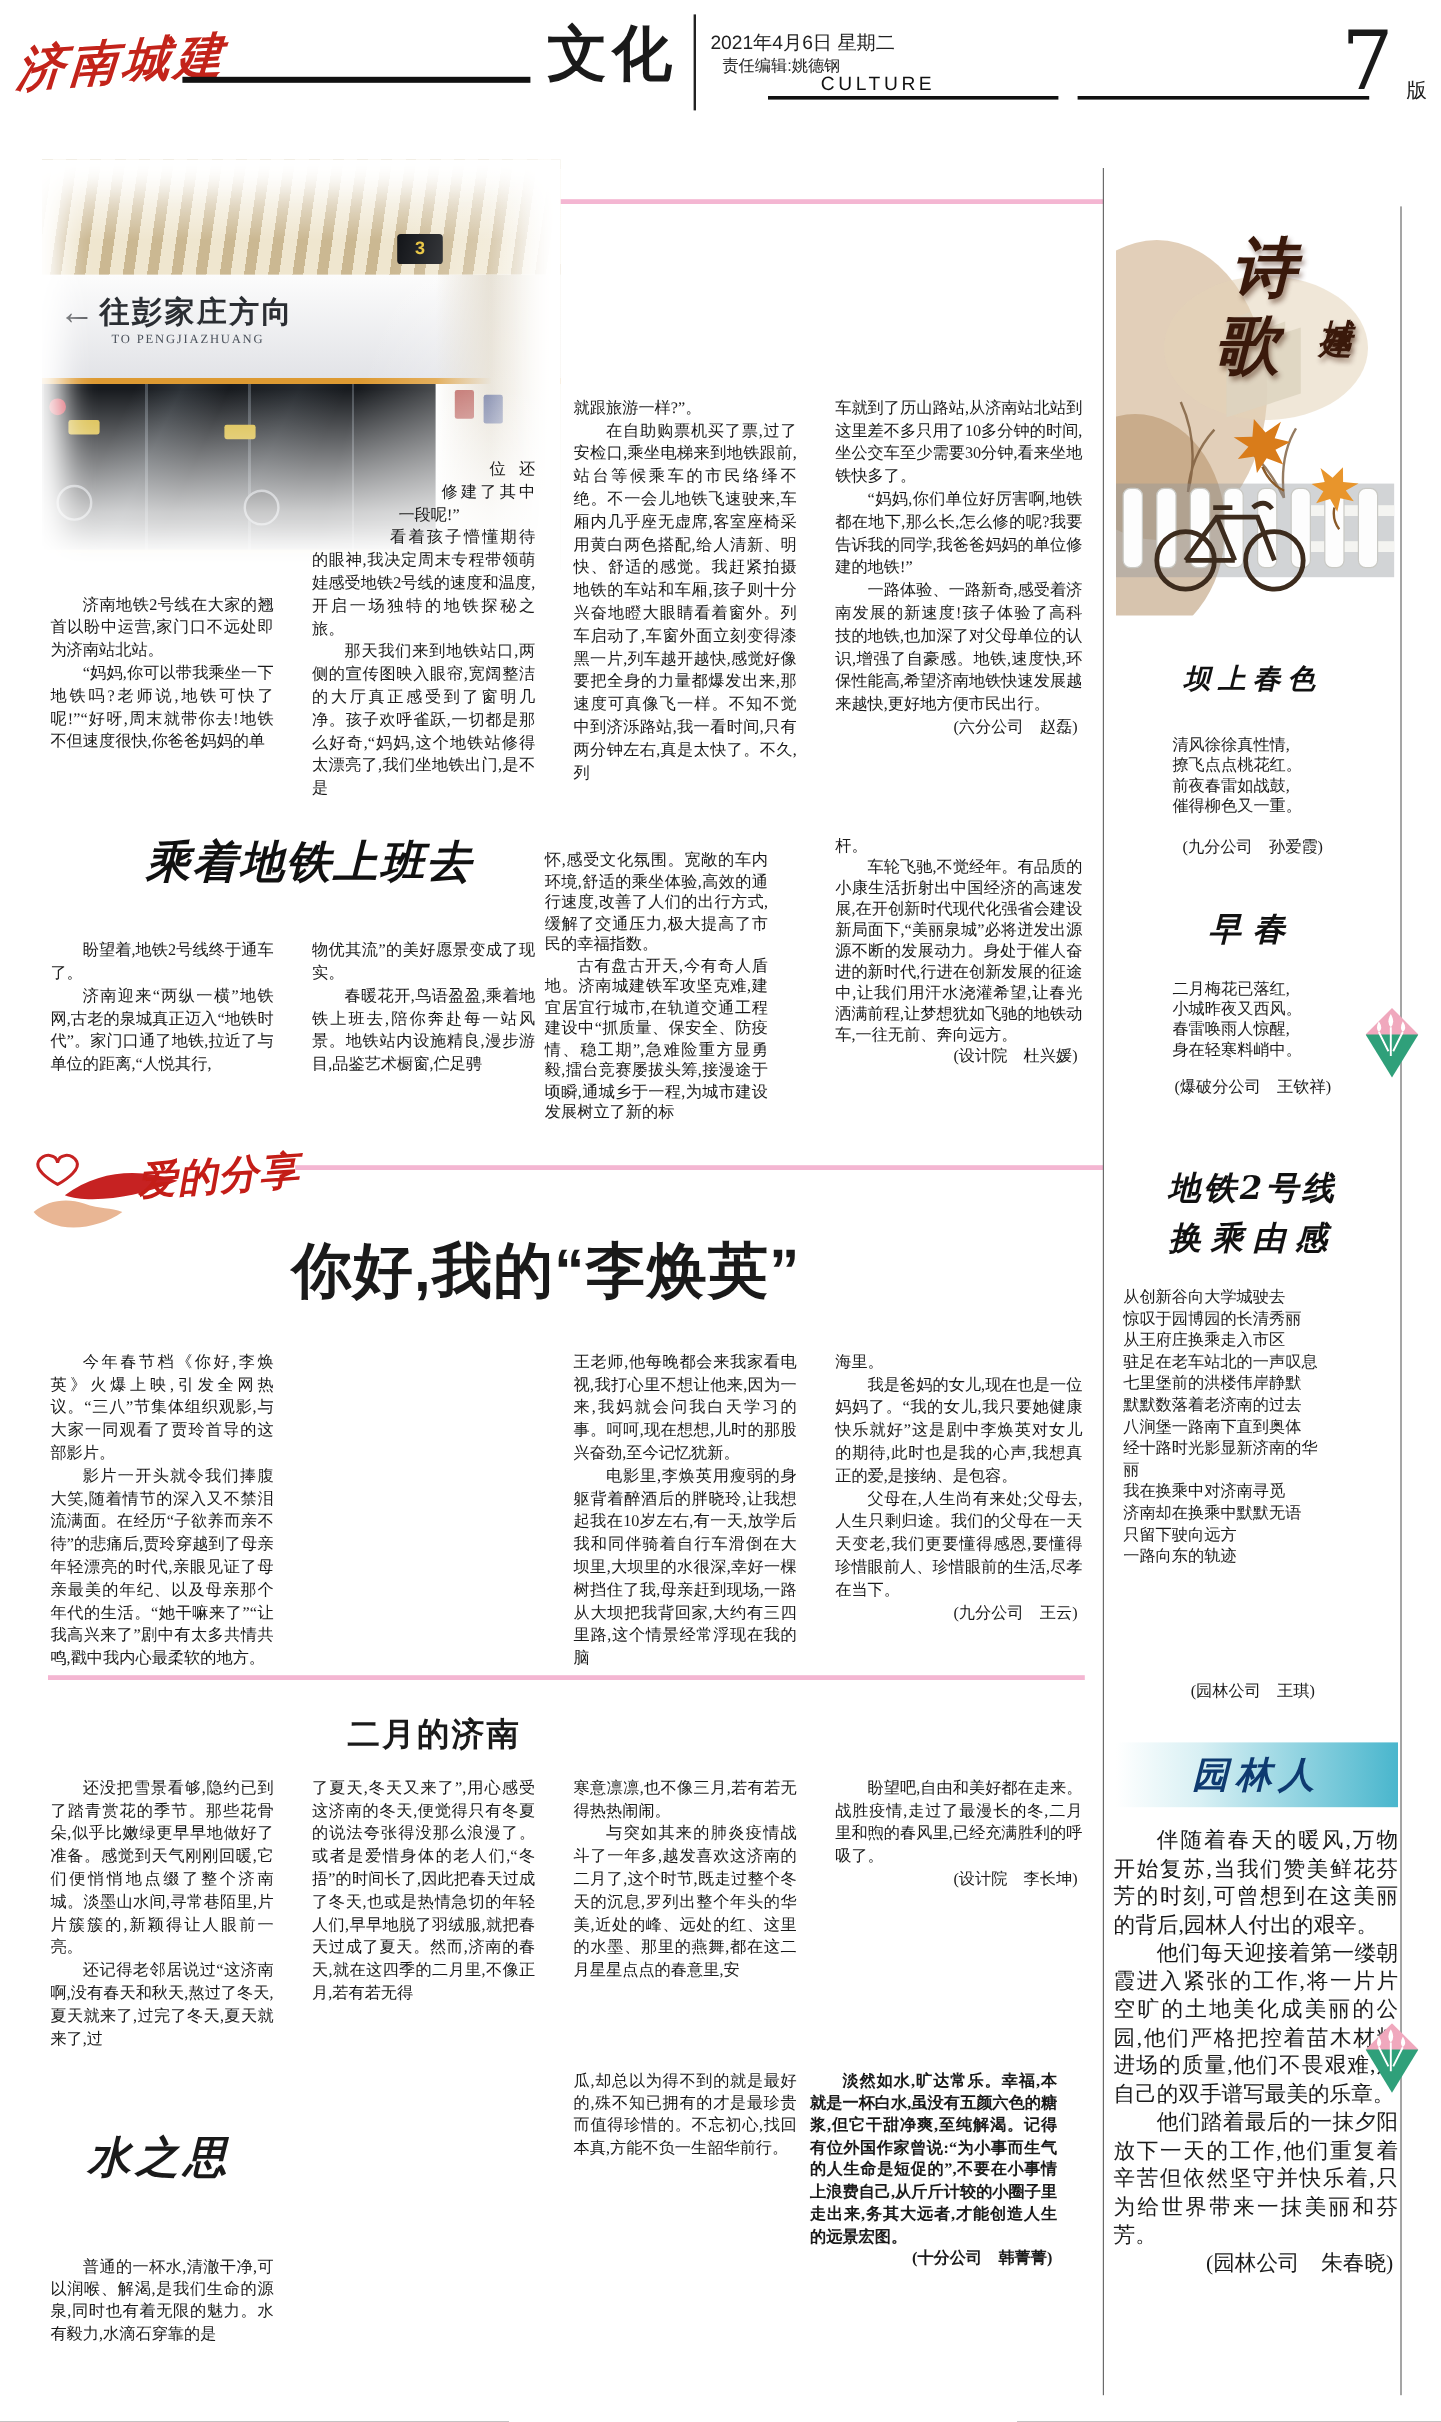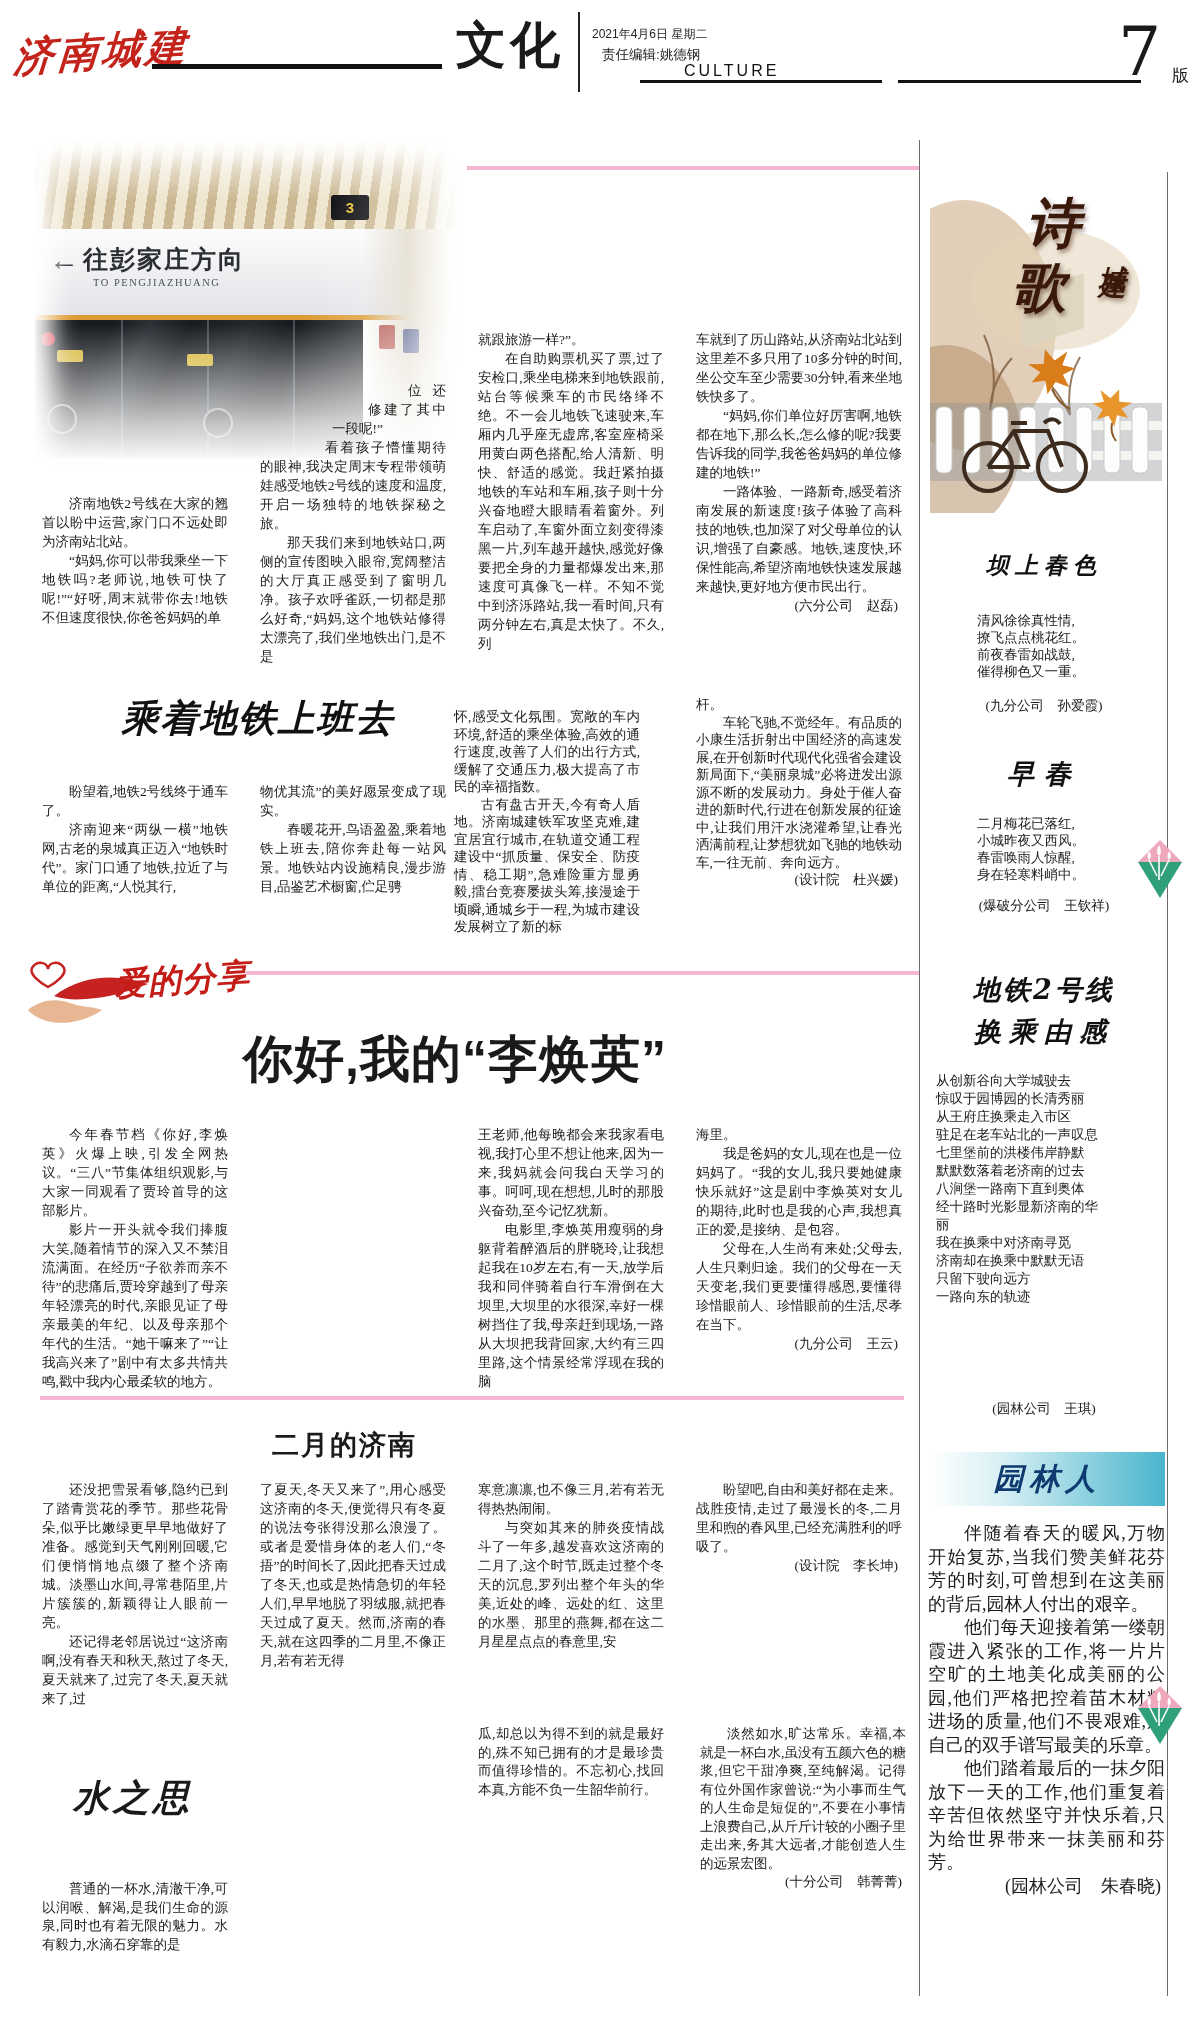--- a/index.html
+++ b/index.html
@@ -6,21 +6,21 @@
   #page{position:relative;width:1201px;height:2018px;background:#fff;margin:0 auto;
         font-family:"Liberation Serif",serif;color:#1a1a1a;overflow:hidden;}
   .abs{position:absolute;}
   .hei{font-family:"Liberation Sans",sans-serif;}
   .callig{font-family:"DejaVu Serif",serif;font-style:italic;font-weight:bold;}
   
   .brand{left:14px;top:24px;font-size:40px;color:#c3231a;transform:rotate(-4deg) skewX(-8deg);letter-spacing:4px;}
   .brand-bar{left:152px;top:64px;width:290px;height:5px;background:#111;}
   .section-cn{left:456px;top:12px;font-size:50px;font-weight:900;letter-spacing:4px;}
   .hdr-vline{left:578px;top:12px;width:2px;height:80px;background:#222;}
-  .hdr-date{left:592px;top:26px;font-size:12px;color:#222;}
+  .hdr-date{left:592px;top:26px;font-size:16px;color:#222;}
   .hdr-editor{left:602px;top:46px;font-size:13.5px;color:#222;}
   .hdr-en{left:684px;top:62px;font-size:16px;letter-spacing:3px;color:#111;}
   .hdr-line1{left:640px;top:80px;width:242px;height:2.5px;background:#111;}
   .hdr-line2{left:898px;top:80px;width:243px;height:2.5px;background:#111;}
   .page-7{left:1118px;top:12px;font-size:68px;font-family:"DejaVu Serif",serif;}
   .page-ban{left:1172px;top:64px;font-size:17px;}
   
   .pink{position:absolute;height:4px;background:#f4b6d2;}
   .col{position:absolute;width:186px;font-size:13.5px;line-height:19px;text-align:justify;}
   .col p{margin:0;}
@@ -54,21 +54,21 @@
      font-weight:bold;text-align:center;line-height:25px;font-size:15px;border-radius:3px;font-family:"Liberation Sans",sans-serif;}
   .ph-fade{left:0;top:0;right:0;bottom:0;box-shadow:inset 0 0 26px 18px #fff;
      background:linear-gradient(to bottom,rgba(255,255,255,0) 56%,rgba(255,255,255,.78) 86%,#fff 100%),
      linear-gradient(to right,rgba(255,255,255,0) 86%,#fff 100%),
      linear-gradient(105deg,rgba(255,255,255,0) 60%,rgba(255,255,255,.55) 92%);}
   .headline1{left:203px;top:174px;width:692px;text-align:center;font-size:64px;font-weight:900;letter-spacing:5px;color:#000;
      text-shadow:0 0 6px #fff,0 0 14px #fff,3px 3px 8px rgba(255,255,255,.95);}
   
   .a2-title{left:118px;top:694px;width:280px;text-align:center;font-size:37px;letter-spacing:2px;color:#111;}
   .a3-headline{left:210px;top:1026px;width:490px;text-align:center;font-size:50px;font-weight:900;letter-spacing:1px;}
-  .a4-title{left:272px;top:1427px;width:180px;text-align:left;font-size:27px;font-weight:bold;letter-spacing:2px;}
+  .a4-title{left:272px;top:1427px;width:180px;text-align:center;font-size:27px;font-weight:bold;letter-spacing:2px;}
   .a5-title{left:58px;top:1774px;width:150px;text-align:center;font-size:36px;letter-spacing:4px;}
   
   .love-logo{left:26px;top:948px;width:215px;height:80px;}
   .love-text{position:absolute;left:88px;top:10px;font-size:33px;color:#c41d17;transform:rotate(-4deg);letter-spacing:1px;white-space:nowrap;}
   
   .vrule{position:absolute;width:1px;background:#6b6b6b;}
   .banner{left:930px;top:175px;width:232px;height:338px;}
   .bw1{left:1026px;top:188px;font-size:54px;}
   .bw2{left:1012px;top:252px;font-size:54px;}
   .bw3{left:1094px;top:244px;font-size:27px;writing-mode:vertical-rl;letter-spacing:6px;}
@@ -217,21 +217,21 @@
     <p class="sig">(设计院　李长坤)</p>
   </div>
 
   <div class="abs a5-title callig">水之思</div>
   <div class="col lh185" style="left:42px;top:1880px;">
     <p class="ind">普通的一杯水,清澈干净,可以润喉、解渴,是我们生命的源泉,同时也有着无限的魅力。水有毅力,水滴石穿靠的是</p>
   </div>
   <div class="col lh185" style="left:478px;top:1725px;">
     <p>瓜,却总以为得不到的就是最好的,殊不知已拥有的才是最珍贵而值得珍惜的。不忘初心,找回本真,方能不负一生韶华前行。</p>
   </div>
-  <div class="col w205 lh185" style="left:700px;top:1725px;">
+  <div class="col w205 lh185" style="left:675px;top:1725px;font-weight:bold;">
     <p class="ind">淡然如水,旷达常乐。幸福,本就是一杯白水,虽没有五颜六色的糖浆,但它干甜净爽,至纯解渴。记得有位外国作家曾说:“为小事而生气的人生命是短促的”,不要在小事情上浪费自己,从斤斤计较的小圈子里走出来,务其大远者,才能创造人生的远景宏图。</p>
     <p class="sig">(十分公司　韩菁菁)</p>
   </div>
 
   <div class="vrule" style="left:919px;top:140px;height:1856px;"></div>
   <div class="vrule" style="left:1167px;top:172px;height:1824px;"></div>
 
   <div class="abs banner">
     <svg width="232" height="338" viewBox="0 0 232 338">
       <rect width="232" height="338" fill="#ffffff"></rect>

